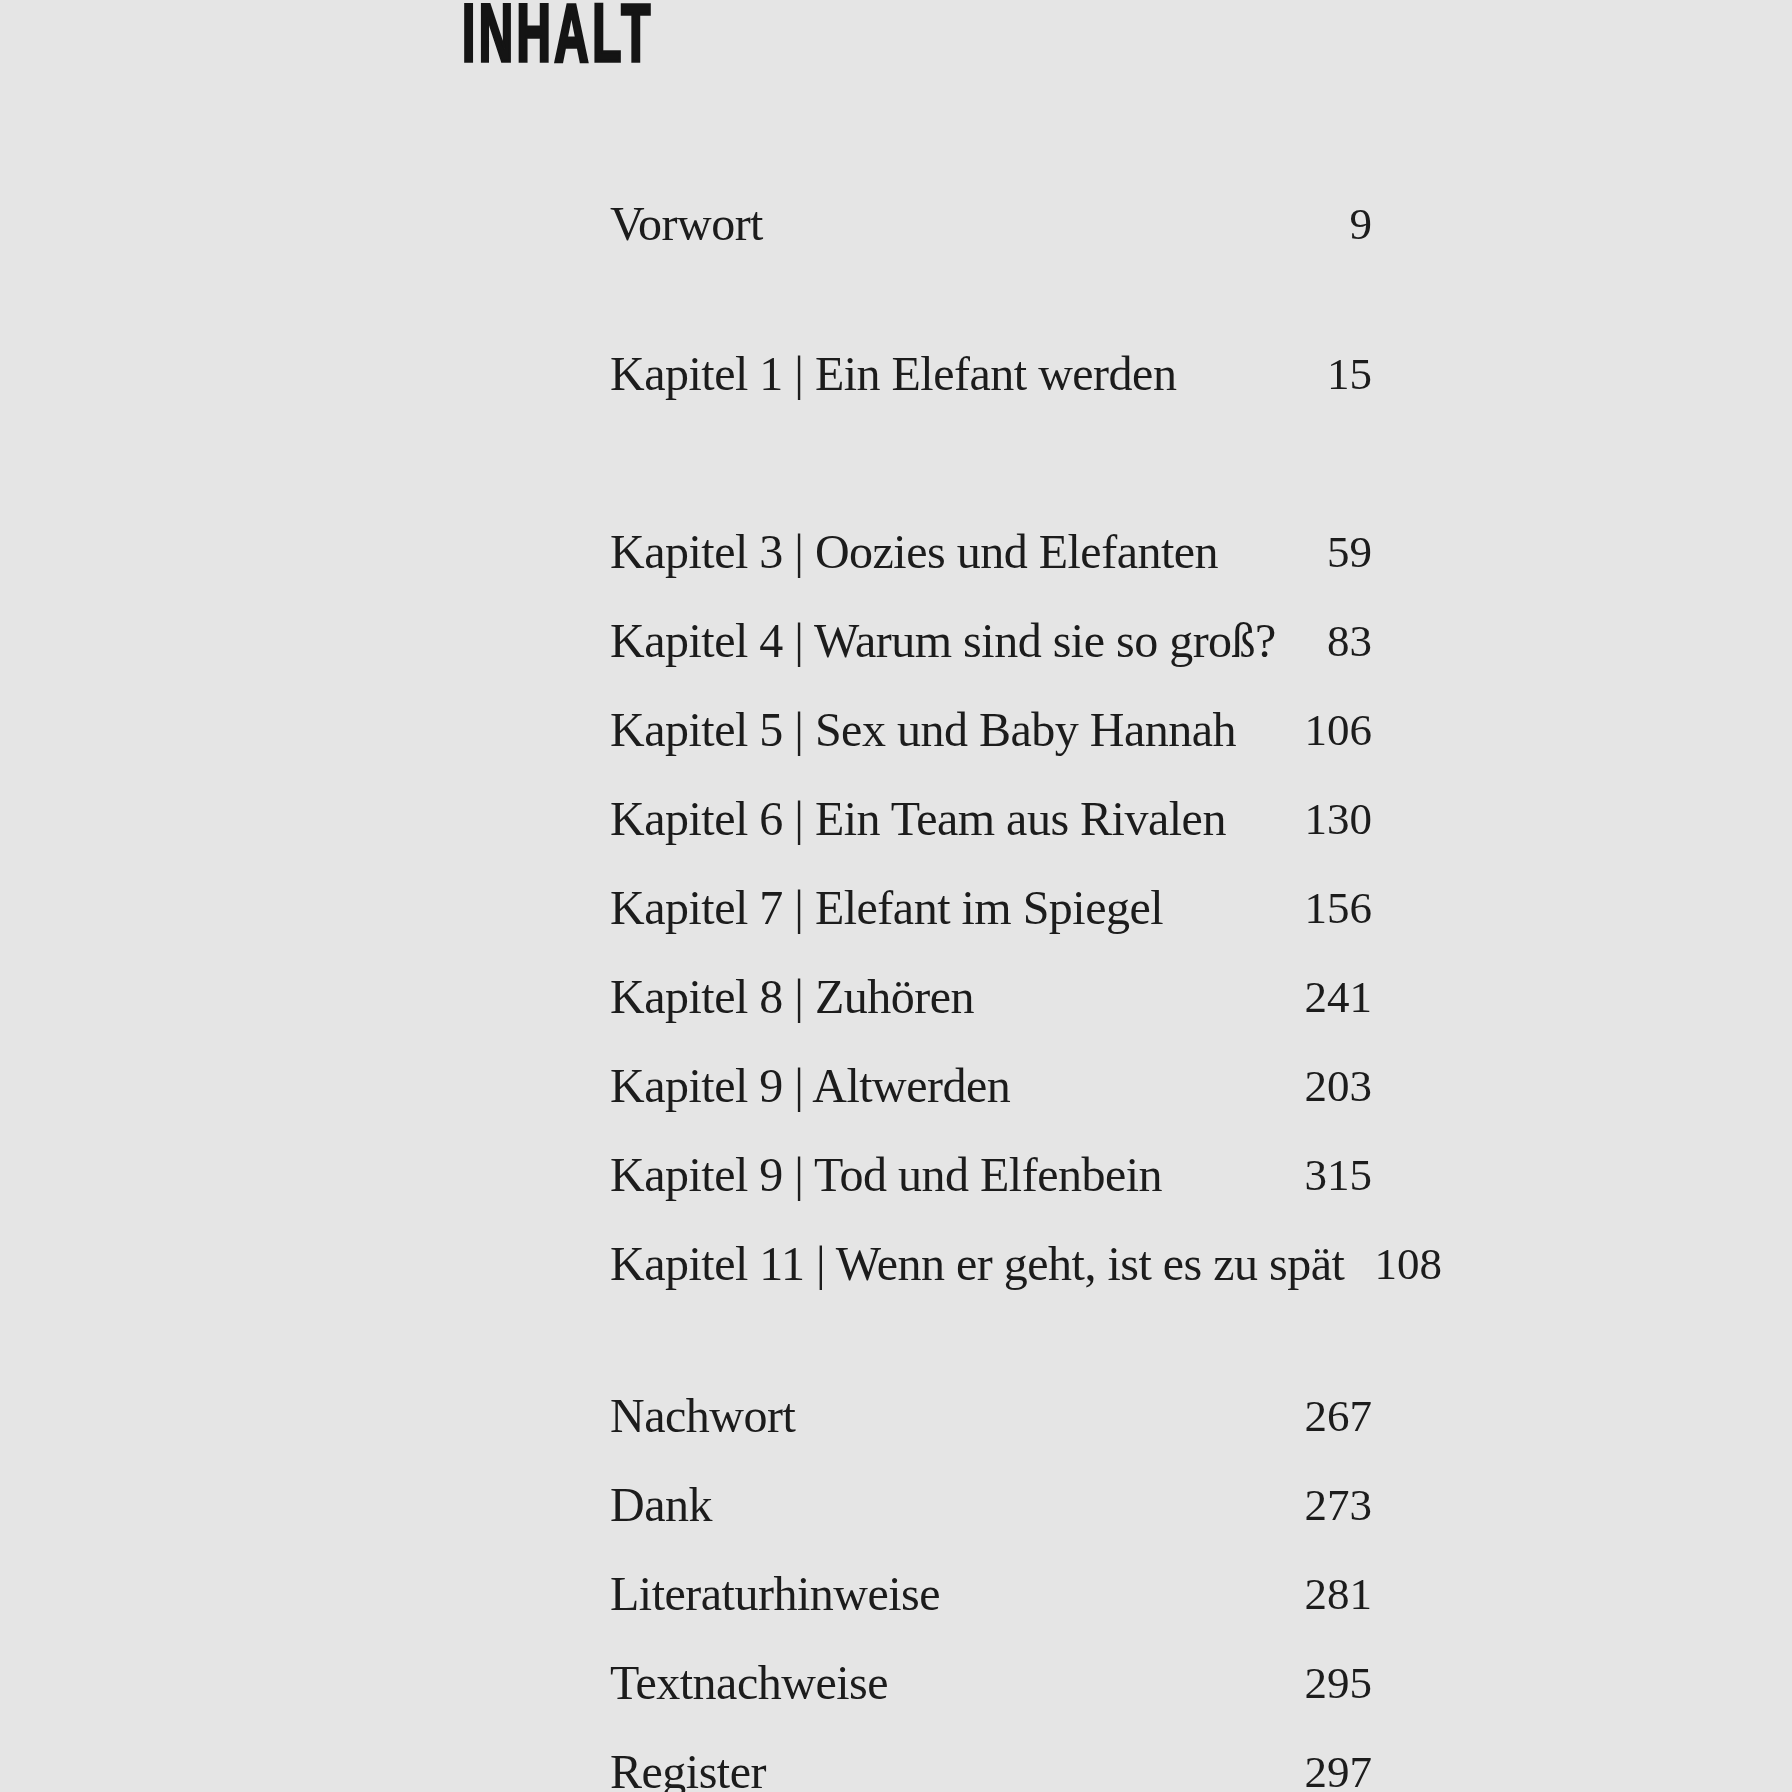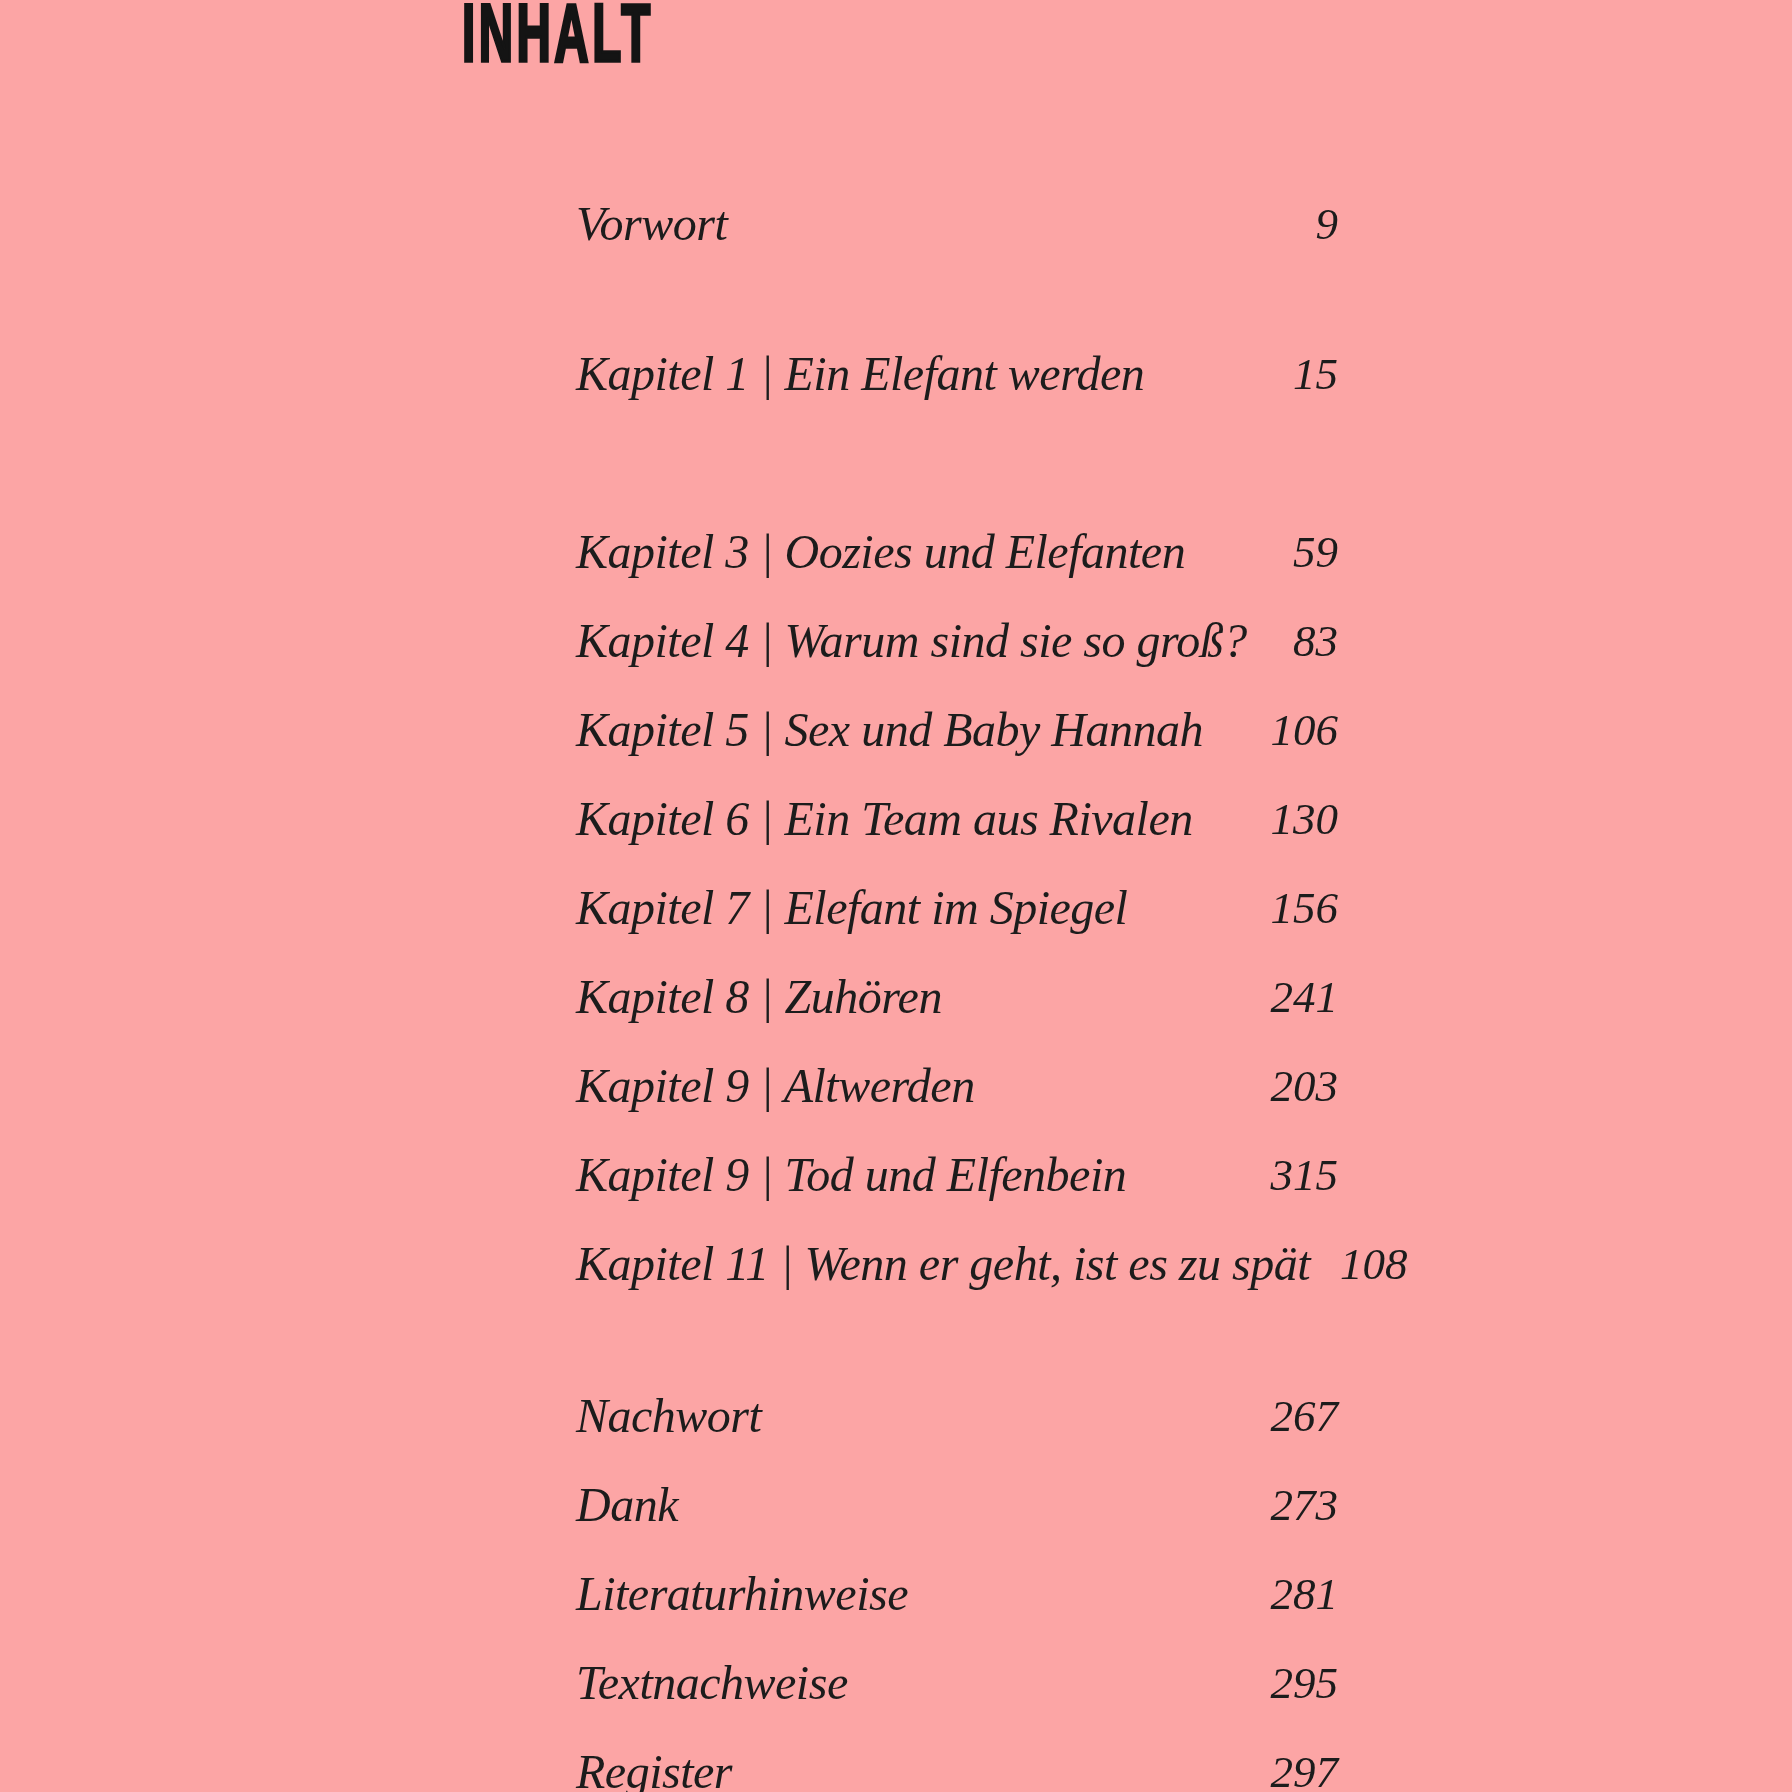--- a/index.html
+++ b/index.html
@@ -4,49 +4,48 @@
 <style>
   html, body {
     margin: 0;
     padding: 0;
     background: #ffffff;
   }
   .page {
     position: relative;
     width: 1792px;
     height: 1792px;
-    background: #fca5a5;
+    background: #e5e5e5;
     overflow: hidden;
     font-family: "Liberation Serif", serif;
     color: #1c1c1c;
   }
   .toc-title {
     position: absolute;
     left: 462px;
     top: -14px;
     font-family: "Liberation Sans", sans-serif;
     font-weight: bold;
     font-size: 82px;
     letter-spacing: 6px;
     color: #141414;
     -webkit-text-stroke: 3.5px #141414;
     transform: scaleX(0.58);
     transform-origin: left top;
     white-space: nowrap;
   }
   .row {
     position: absolute;
-    left: 576px;
+    left: 610px;
     width: 762px;
     display: flex;
     justify-content: space-between;
     align-items: flex-start;
     line-height: 60px;
     white-space: nowrap;
-    font-style: italic;
   }
   .lbl {
     font-size: 48px;
     letter-spacing: -0.5px;
   }
   .num {
     font-size: 45px;
     margin-left: 30px;
   }
 </style>

